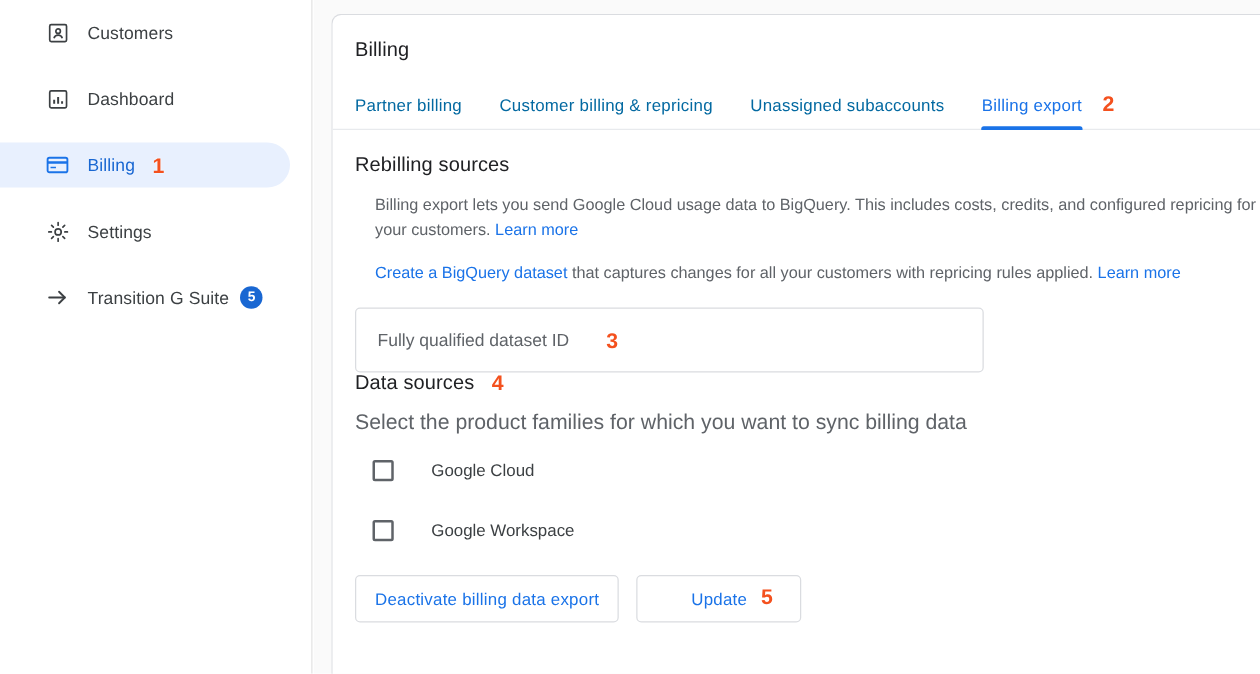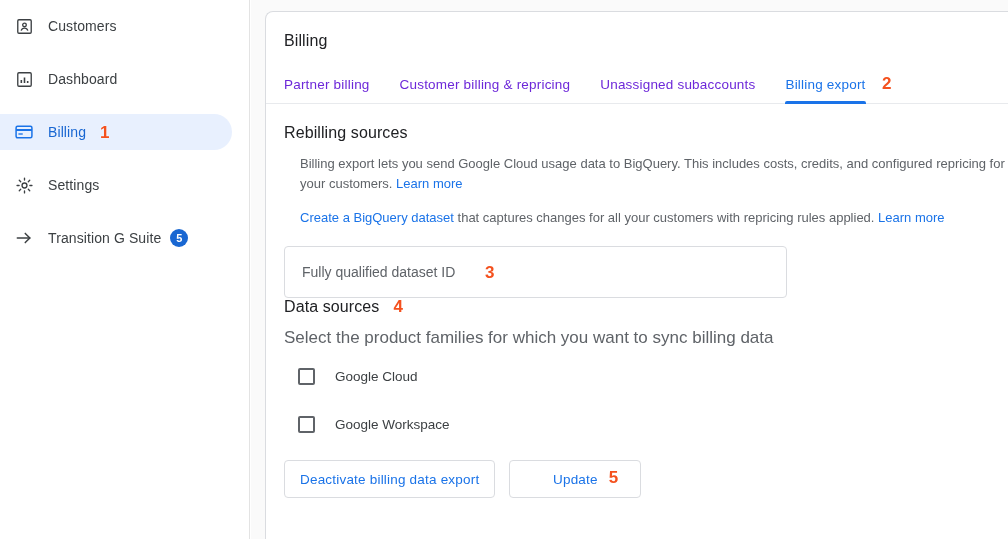--- a/index.html
+++ b/index.html
@@ -29,21 +29,21 @@
     border-right: 1px solid #e3e3e3;
     padding-top: 8px;
   }
 
   .nav-item {
     position: relative;
     display: flex;
     align-items: center;
     height: 36px;
     margin: 0 17px 0 0;
-    padding-left: 14px;
+    padding-left: 36px;
     border-top-right-radius: 18px;
     border-bottom-right-radius: 18px;
     cursor: pointer;
     color: #3c4043;
     font-size: 14px;
   }
   .nav-item + .nav-item { margin-top: 17px; }
   .nav-item.active {
     background: #e8f0fe;
     color: #1967d2;
@@ -120,21 +120,21 @@
     display: flex;
     align-items: flex-end;
     height: 40px;
     margin-top: 14px;
     padding-left: 18px;
     border-bottom: 1px solid #e8eaed;
   }
   .tab {
     position: relative;
     font-size: 13.5px;
-    color: #6d28d9;
+    color: #0369a1;
     padding-bottom: 11px;
     margin-right: 30px;
     cursor: pointer;
     white-space: nowrap;
     letter-spacing: .2px;
   }
   .tab.active { color: #1a73e8; }
   .tab.active::after {
     content: "";
     position: absolute;
@@ -206,20 +206,21 @@
     font-size: 17px;
     color: #5f6368;
     margin: 0 0 16px 0;
   }
   .check-row {
     display: flex;
     align-items: center;
     height: 24px;
     margin: 0 0 24px 14px;
     cursor: pointer;
+    gap: 10px;
   }
   .checkbox {
     width: 17px; height: 17px;
     border: 2px solid #5f6368;
     border-radius: 2px;
     flex: 0 0 17px;
     margin-right: 20px;
     background: #ffffff;
   }
   .check-label { font-size: 13.5px; color: #3c4043; }

